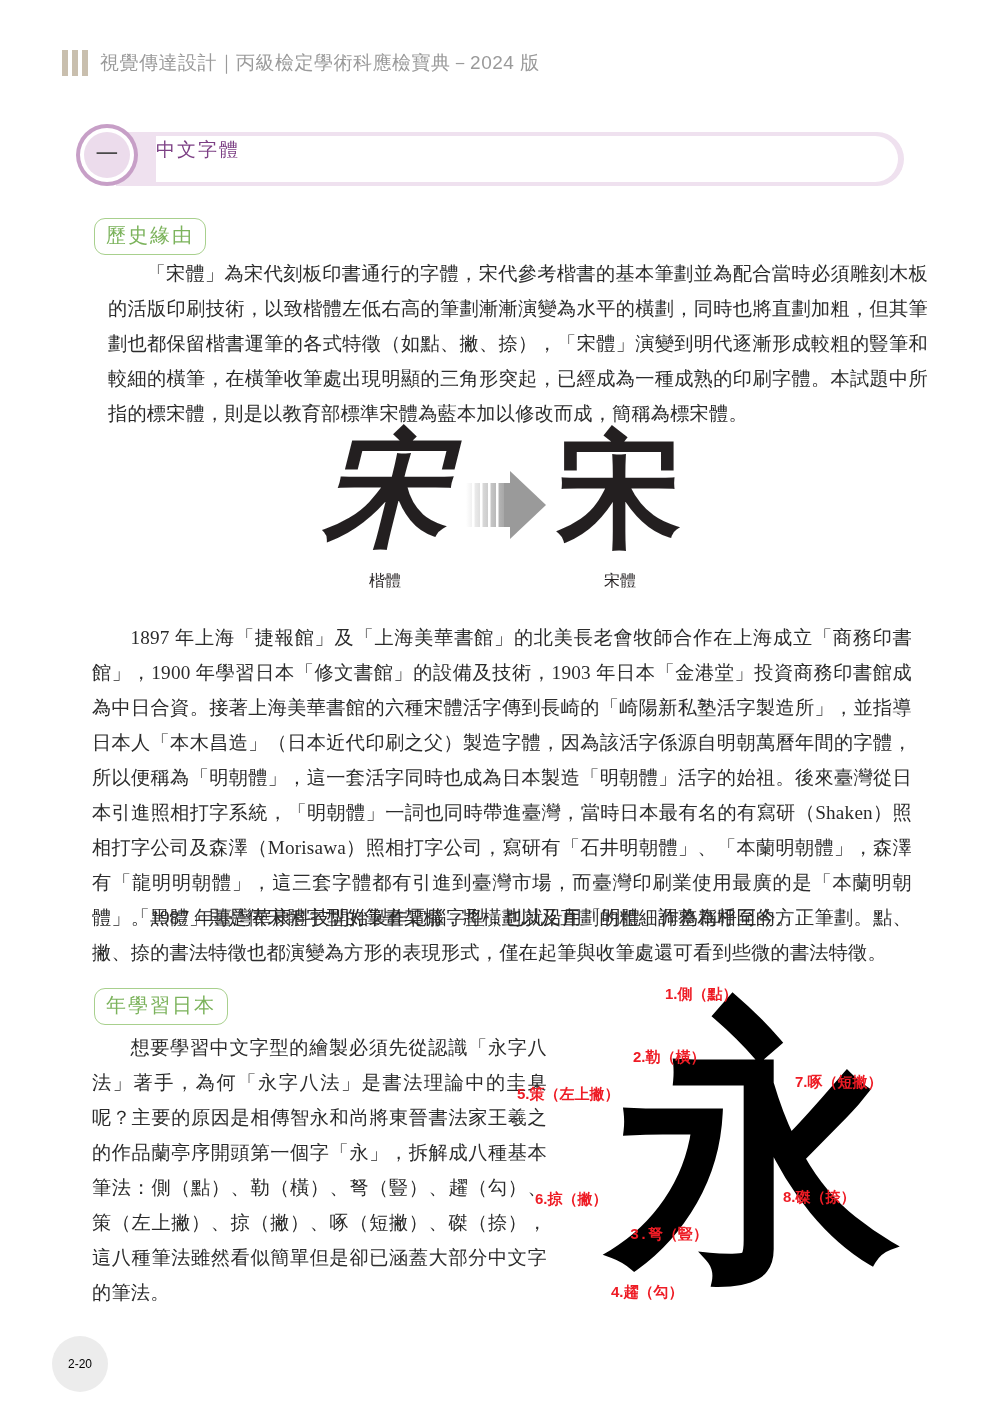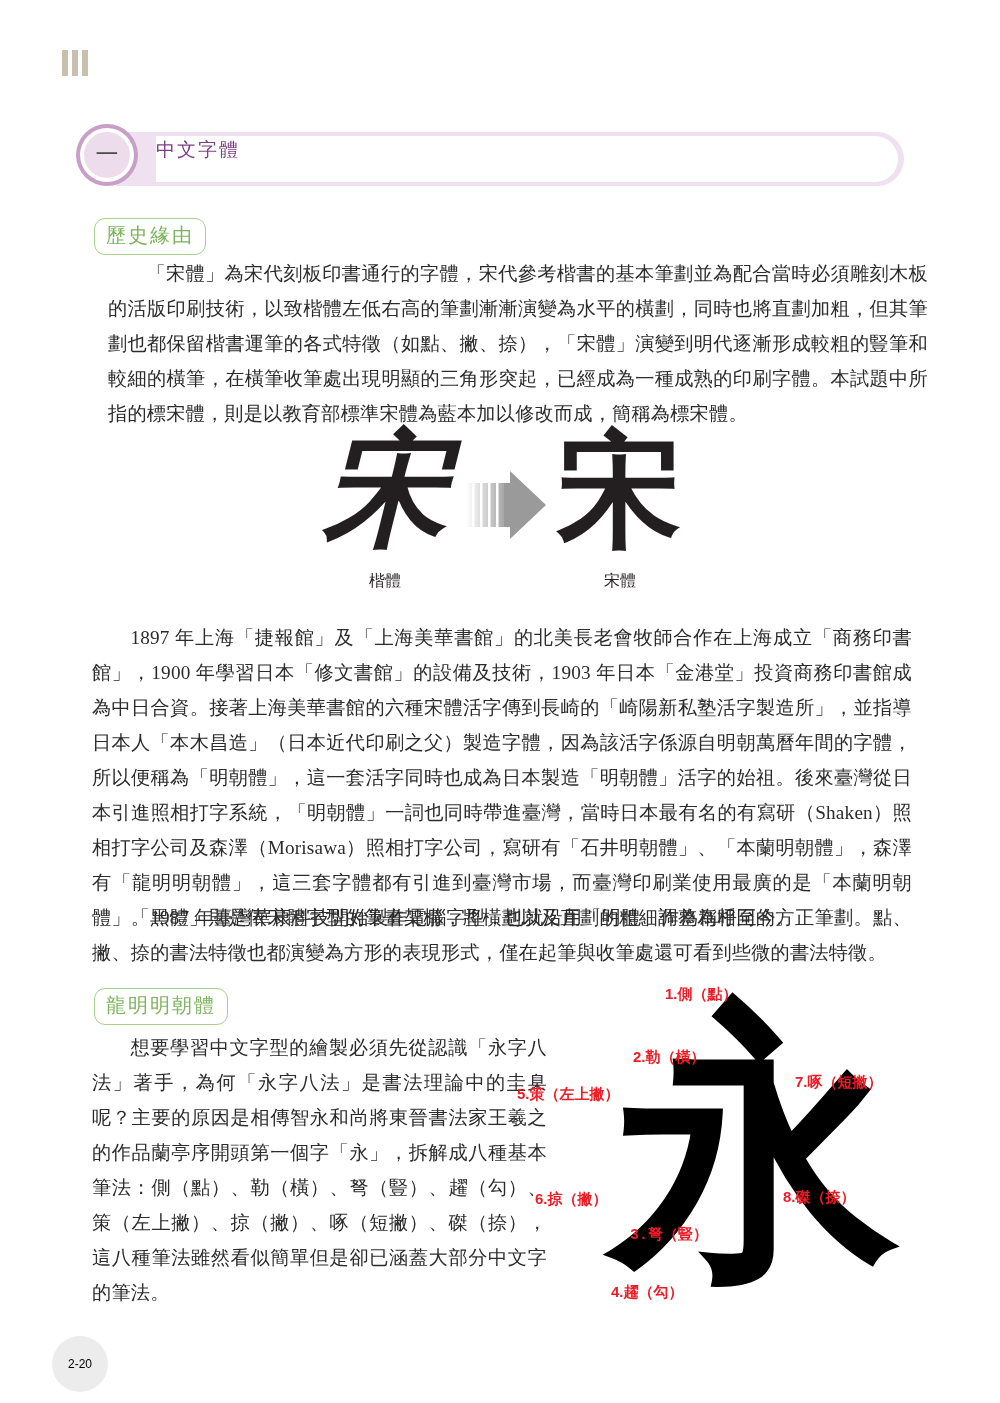--- a/index.html
+++ b/index.html
@@ -238,20 +238,21 @@
 </style>
 </head>
 <body>
 
 <div class="page-header">
   <span class="logo-bars">
     <i></i>
       <i></i>
       <i></i>
   </span>
+  <span class="header-text">視覺傳達設計｜丙級檢定學術科應檢寶典－2024 版</span>
 </div>
 
 <div class="section-banner">
   <div class="banner-band">
     <div class="banner-band-inner"></div>
   </div>
   <div class="banner-circle-outer">
     <div class="banner-circle-mid">
       <div class="banner-circle-inner">一</div>
     </div>
@@ -290,21 +291,21 @@
   <div class="glyph-box right">
     <div class="glyph-big song">宋</div>
     <div class="glyph-caption">宋體</div>
   </div>
 </div>
 
 <div class="para indent" style="left:92px; top:620px; width:820px;">1897 年上海「捷報館」及「上海美華書館」的北美長老會牧師合作在上海成立「商務印書館」，1900 年學習日本「修文書館」的設備及技術，1903 年日本「金港堂」投資商務印書館成為中日合資。接著上海美華書館的六種宋體活字傳到長崎的「崎陽新私塾活字製造所」，並指導日本人「本木昌造」（日本近代印刷之父）製造字體，因為該活字係源自明朝萬曆年間的字體，所以便稱為「明朝體」，這一套活字同時也成為日本製造「明朝體」活字的始祖。後來臺灣從日本引進照相打字系統，「明朝體」一詞也同時帶進臺灣，當時日本最有名的有寫研（Shaken）照相打字公司及森澤（Morisawa）照相打字公司，寫研有「石井明朝體」、「本蘭明朝體」，森澤有「龍明明朝體」，這三套字體都有引進到臺灣市場，而臺灣印刷業使用最廣的是「本蘭明朝體」。1987 年臺灣華康科技開始製作電腦字型，也就沿用「明體」作為稱呼至今。</div>
 
 <div class="para indent" style="left:92px; top:900px; width:820px;">「黑體」則是依宋體字型的筆畫架構，將橫劃以及直劃的粗細調整為相同的方正筆劃。點、撇、捺的書法特徵也都演變為方形的表現形式，僅在起筆與收筆處還可看到些微的書法特徵。</div>
 
-<div class="sub-heading" style="left:94px; top:988px;">龍明明朝體</div>
+<div class="sub-heading" style="left:94px; top:988px;">年學習日本</div>
 
 <div class="para indent" style="left:92px; top:1030px; width:455px;">想要學習中文字型的繪製必須先從認識「永字八法」著手，為何「永字八法」是書法理論中的圭臬呢？主要的原因是相傳智永和尚將東晉書法家王羲之的作品蘭亭序開頭第一個字「永」，拆解成八種基本筆法：側（點）、勒（橫）、弩（豎）、趯（勾）、策（左上撇）、掠（撇）、啄（短撇）、磔（捺），這八種筆法雖然看似簡單但是卻已涵蓋大部分中文字的筆法。</div>
 
 <div class="yong-figure">
   <div class="yong-glyph">永</div>
 
   <div class="yong-label" style="left:120px; top:0px;">1.側（點）</div>
   <div class="yong-label" style="left:88px; top:63px;">2.勒（橫）</div>
   <div class="yong-label" style="left:85px; top:240px;font-family:Liberation Mono, monospace;">3.弩（豎）</div>
   <div class="yong-label" style="left:66px; top:298px;">4.趯（勾）</div>

